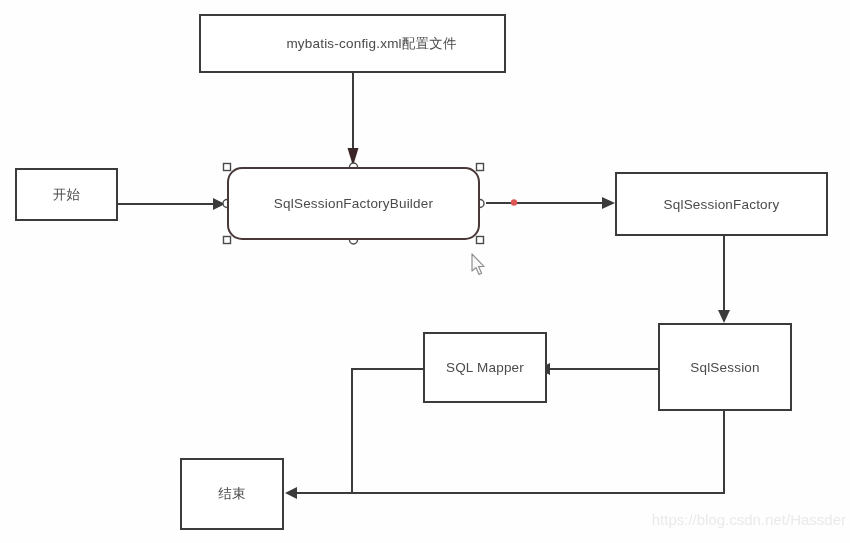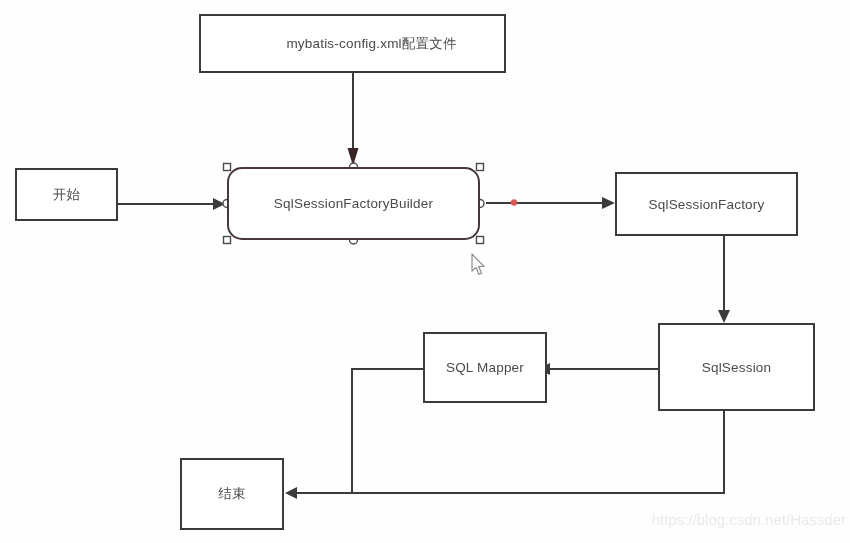--- a/index.html
+++ b/index.html
@@ -18,22 +18,22 @@
   .waypoint{fill:var(--waypoint-dot);stroke:none;}
   .cursor{fill:#f8f8f8;stroke:#909090;stroke-width:1.2;stroke-linejoin:round;}
   .node{
     position:absolute;box-sizing:border-box;border:2px solid var(--node-border);
     background:#fff;display:flex;align-items:center;justify-content:center;
     color:var(--text);font-size:13.5px;letter-spacing:.2px;text-align:center;
   }
   .node-config {left:199px;top:14px; width:307px;height:59px;padding-left:38px;}
   .node-start  {left:15px; top:168px;width:103px;height:53px;}
   .node-builder{left:227px;top:167px;width:253px;height:73px;border-color:var(--selected-border);border-radius:15px;}
-  .node-factory{left:615px;top:172px;width:183px;height:64px;}
-  .node-session{left:658px;top:323px;width:157px;height:88px;}
+  .node-factory{left:615px;top:172px;width:213px;height:64px;}
+  .node-session{left:658px;top:323px;width:134px;height:88px;}
   .node-mapper {left:423px;top:332px;width:124px;height:71px;}
   .node-end    {left:180px;top:458px;width:104px;height:72px;}
   .watermark{
     position:absolute;right:4px;top:511px;font-size:15px;
     color:var(--watermark-color);white-space:nowrap;
   }
 </style>
 </head>
 <body>
 

